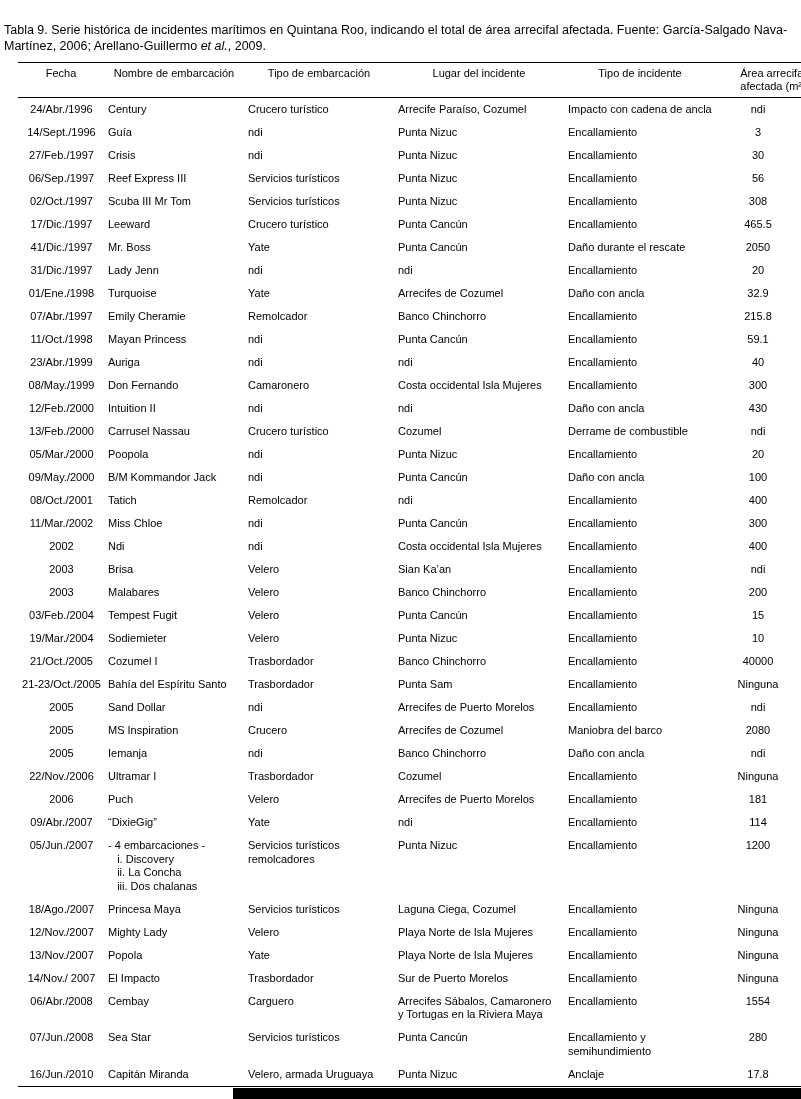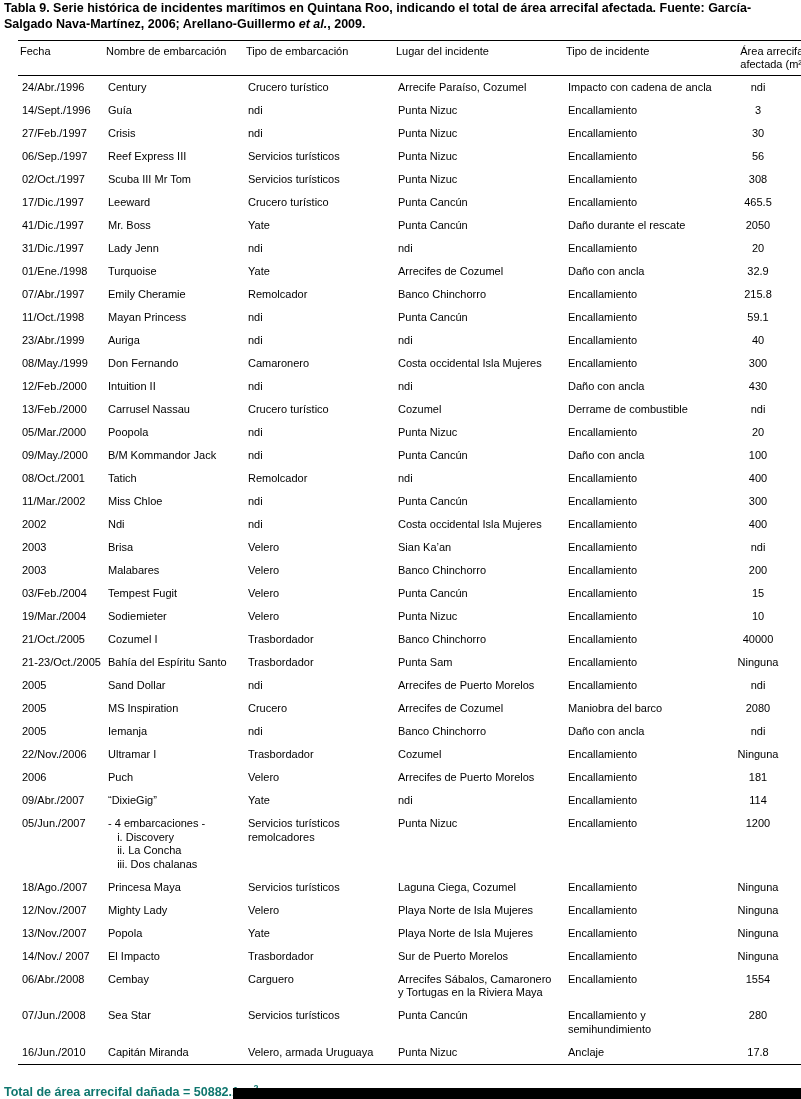--- a/index.html
+++ b/index.html
@@ -3,40 +3,40 @@
 <meta charset="utf-8">
 <style>
   html, body { margin: 0; padding: 0; background: #ffffff; }
   body {
     width: 801px; height: 1099px; overflow: hidden;
     font-family: "Liberation Sans", sans-serif;
     color: #111111;
   }
   .page { position: relative; width: 801px; height: 1099px; overflow: hidden; background: #ffffff; }
   .title {
-    margin: 0 6px 0 4px;
-    font-size: 12.5px; font-weight: bold; line-height: 16px; color: #000;
+    margin: 22px 6px 0 4px;
+    font-size: 12.5px; font-weight: normal; line-height: 16px; color: #000;
   }
   .title i { font-style: italic; }
   table {
     border-collapse: collapse; table-layout: fixed;
     width: 812px; margin-left: 18px; margin-top: 8px;
     border-bottom: 1.5px solid #000;
   }
   thead tr { border-top: 1.5px solid #000; border-bottom: 1.5px solid #000; }
   th {
-    font-size: 11px; font-weight: normal; text-align: left;
+    font-size: 11px; font-weight: normal; text-align: center;
     padding: 4px 2px; vertical-align: top; line-height: 13px;
     white-space: pre-wrap; color: #000;
   }
   td {
     font-size: 11px; padding: 5px 3px 4.5px 4px; vertical-align: top;
     line-height: 13.5px; white-space: pre-wrap; color: #000;
   }
-  td:first-child { white-space: pre; }
+  td:first-child { white-space: pre; text-align: center; }
   td:nth-child(6) { text-align: center; padding-right: 30px; padding-left: 0; }
   th:nth-child(6) { text-align: center; }
   .total { margin: 18px 0 0 4px; font-size: 12.5px; font-weight: bold; color: #0f766e; }
   .total sup { font-size: 9px; }
   .bottom-bar {
     position: absolute; left: 233px; right: 0; bottom: 0; height: 11px;
     background: #000000;
   }
 </style>
 </head>

